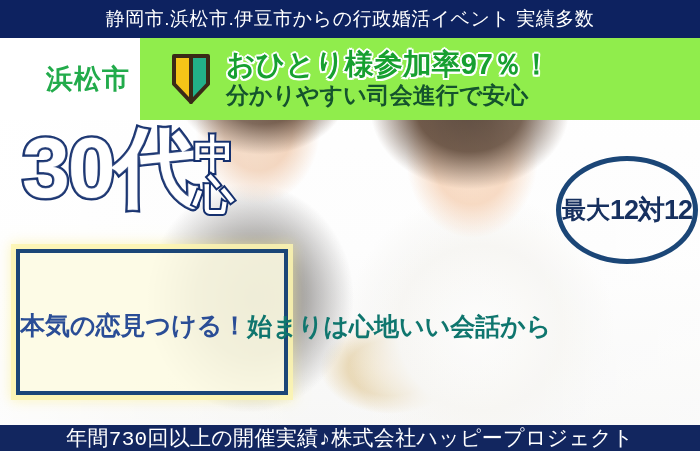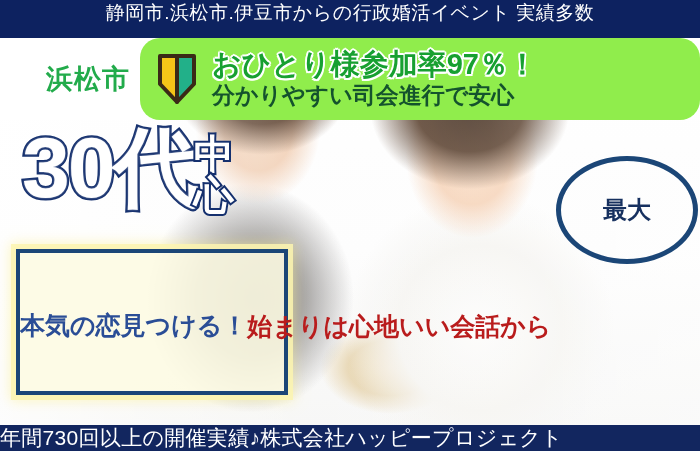--- a/index.html
+++ b/index.html
@@ -28,37 +28,37 @@
   }
   .photo-veil{
     position:absolute;left:0;top:38px;width:700px;height:387px;
     background:linear-gradient(90deg,rgba(255,255,255,.72) 0%,rgba(255,255,255,.30) 22%,rgba(255,255,255,.05) 42%,rgba(255,255,255,.10) 70%,rgba(255,255,255,.35) 100%);
   }
 
   
   .topbar{
     position:absolute;left:0;top:0;width:700px;height:38px;
     background:#0d2260;color:#ffffff;
-    display:flex;justify-content:center;
+    display:flex;align-items:center;justify-content:center;
     letter-spacing:.5px;font-size:19px;white-space:nowrap;
   }
 
   
   .greenrow{
     position:absolute;left:0;top:38px;width:700px;height:82px;
     display:flex;align-items:stretch;
   }
   .city-cell{
     width:140px;background:#ffffff;display:flex;align-items:center;justify-content:center;
   }
   .city-label{
     color:#22ab4b;font-weight:bold;font-size:27px;letter-spacing:1px;white-space:nowrap;margin-left:36px;
   }
   .green-cell{
-    flex:1;background:#90ed4c;display:flex;align-items:center;padding-left:8px;border-radius:20px;
+    flex:1;background:#90ed4c;display:flex;align-items:center;padding-left:22px;
   }
   .leaf-wrap{width:58px;display:flex;align-items:center;justify-content:center;flex:0 0 58px;}
   .green-texts{display:flex;flex-direction:column;justify-content:center;padding-left:6px;}
   .green-line1{
     color:#17a030;font-weight:bold;font-size:29px;white-space:nowrap;line-height:1.08;
     text-shadow:
       -1.5px -1.5px 0 #ffffff, 1.5px -1.5px 0 #ffffff,
       -1.5px  1.5px 0 #ffffff, 1.5px  1.5px 0 #ffffff,
        0 -1.8px 0 #ffffff, 0 1.8px 0 #ffffff,
       -1.8px 0 0 #ffffff, 1.8px 0 0 #ffffff;
@@ -107,29 +107,29 @@
     padding-top:7px;box-sizing:border-box;
   }
   .infobox .headline{
     color:#2a4d96;font-weight:bold;font-size:25px;line-height:1.1;white-space:nowrap;
   }
   .divider{
     width:244px;height:0;border-top:2px solid #16305f;border-bottom:2px solid #16305f;
     height:5px;box-sizing:border-box;margin:6px 0 6px 0;
   }
   .infobox .sub{
-    color:#b91c1c;font-weight:bold;font-size:25px;line-height:1.28;text-align:center;white-space:nowrap;
+    color:#0f766e;font-weight:bold;font-size:25px;line-height:1.28;text-align:center;white-space:nowrap;
   }
 
   
   .bottombar{
     position:absolute;left:0;top:425px;width:700px;height:26px;
     background:#12265f;color:#ffffff;
-    display:flex;align-items:center;
-    font-size:21px;letter-spacing:.3px;white-space:nowrap;
+    display:flex;align-items:center;justify-content:center;
+    font-size:21px;letter-spacing:.3px;white-space:nowrap;font-family:Liberation Mono, monospace;
   }
 </style>
 </head>
 <body>
 
 <div class="banner">
 
   <div class="photo"></div>
   <div class="photo-veil"></div>
 
@@ -158,20 +158,21 @@
   <div class="agewrap">
     <div class="age-main">30代</div>
     <div class="age-sub">
       <span>中</span>
       <span>心</span>
     </div>
   </div>
 
   <div class="circle-badge">
     <div class="l1">最大</div>
+    <div class="l2">12対12</div>
   </div>
 
   <div class="infobox">
     <div class="headline">本気の恋見つける！</div>
     <div class="divider"></div>
     <div class="sub">始まりは心地いい</div>
     <div class="sub">会話から</div>
   </div>
 
   <div class="bottombar">

